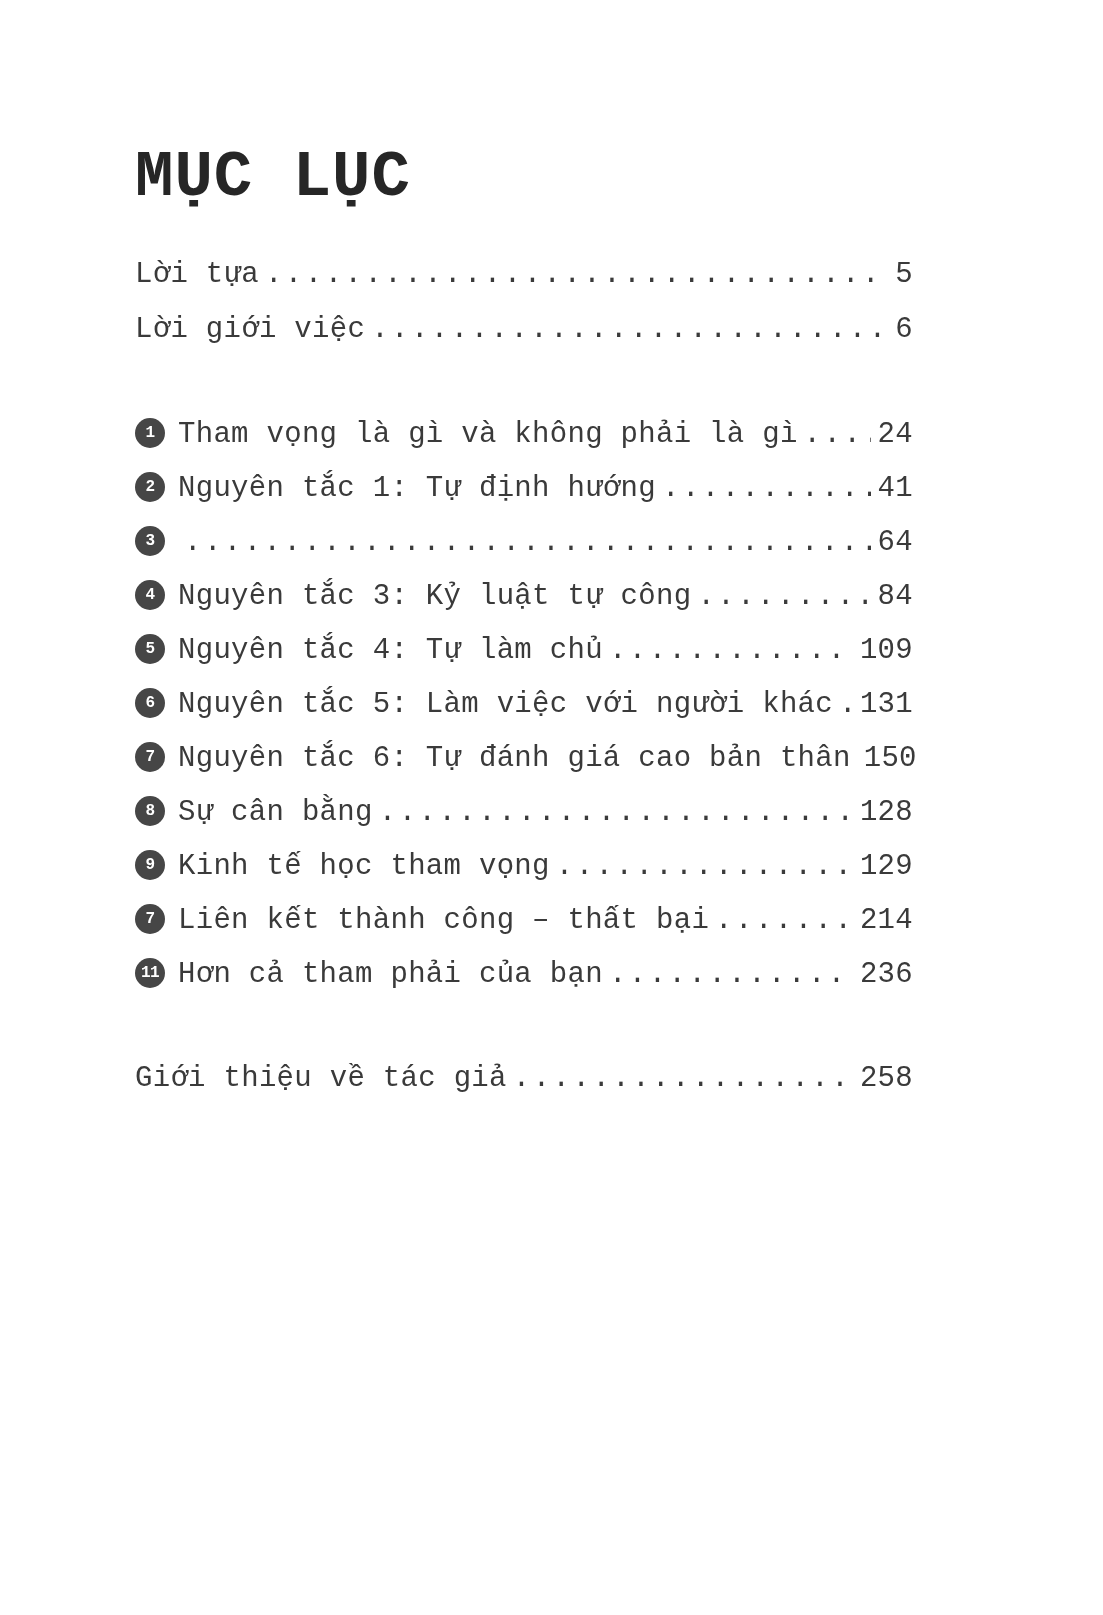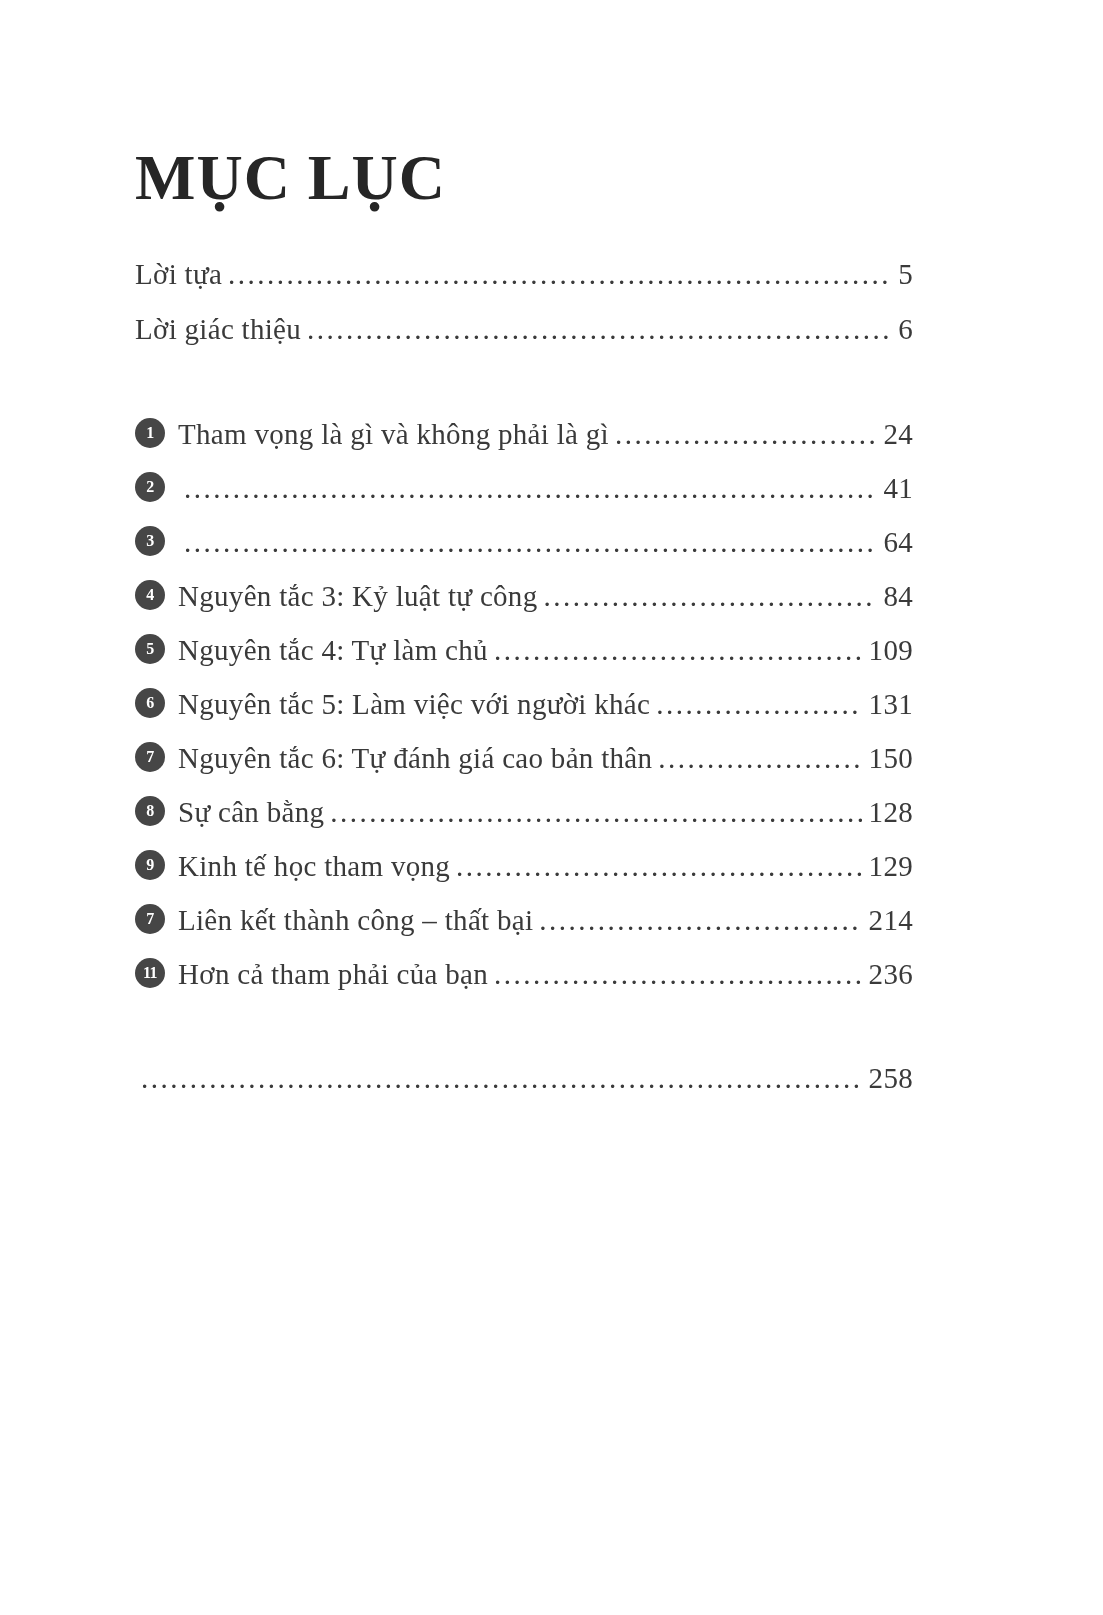--- a/index.html
+++ b/index.html
@@ -5,21 +5,21 @@
   html, body {
     margin: 0;
     padding: 0;
     background: #ffffff;
   }
   .page {
     position: relative;
     width: 1103px;
     height: 1615px;
     background: #ffffff;
-    font-family: Liberation Serif, serif;
+    font-family: Liberation Mono, monospace;
     overflow: hidden;
   }
   .content {
     position: absolute;
     left: 135px;
     top: 138px;
     width: 778px;
   }
   .title {
     font-size: 64px;
@@ -81,35 +81,36 @@
 
     <div id="front-matter">
         <div class="row">
 
     <span class="label">Lời tựa</span>
     <span class="dots">........................................................................................................................................................................................................</span>
     <span class="pagenum">5</span>
   </div>
         <div class="row">
 
-    <span class="label">Lời giác thiệu</span>
+    <span class="label">Lời giới việc</span>
     <span class="dots">........................................................................................................................................................................................................</span>
     <span class="pagenum">6</span>
   </div>
       </div>
     <div class="section-gap"></div>
     <div id="chapters">
         <div class="row chapter">
     <span class="bullet">1</span>
     <span class="label">Tham vọng là gì và không phải là gì</span>
     <span class="dots">........................................................................................................................................................................................................</span>
     <span class="pagenum">24</span>
   </div>
         <div class="row chapter">
     <span class="bullet">2</span>
+    <span class="label">Nguyên tắc 1: Tự định hướng</span>
     <span class="dots">........................................................................................................................................................................................................</span>
     <span class="pagenum">41</span>
   </div>
         <div class="row chapter">
     <span class="bullet">3</span>
     <span class="dots">........................................................................................................................................................................................................</span>
     <span class="pagenum">64</span>
   </div>
         <div class="row chapter">
     <span class="bullet">4</span>
@@ -157,18 +158,19 @@
     <span class="bullet">11</span>
     <span class="label">Hơn cả tham phải của bạn</span>
     <span class="dots">........................................................................................................................................................................................................</span>
     <span class="pagenum">236</span>
   </div>
       </div>
     <div class="section-gap"></div>
     <div id="back-matter">
         <div class="row">
 
+    <span class="label">Giới thiệu về tác giả</span>
     <span class="dots">........................................................................................................................................................................................................</span>
     <span class="pagenum">258</span>
   </div>
       </div>
   </div>
 </div>
 
 </body></html>

